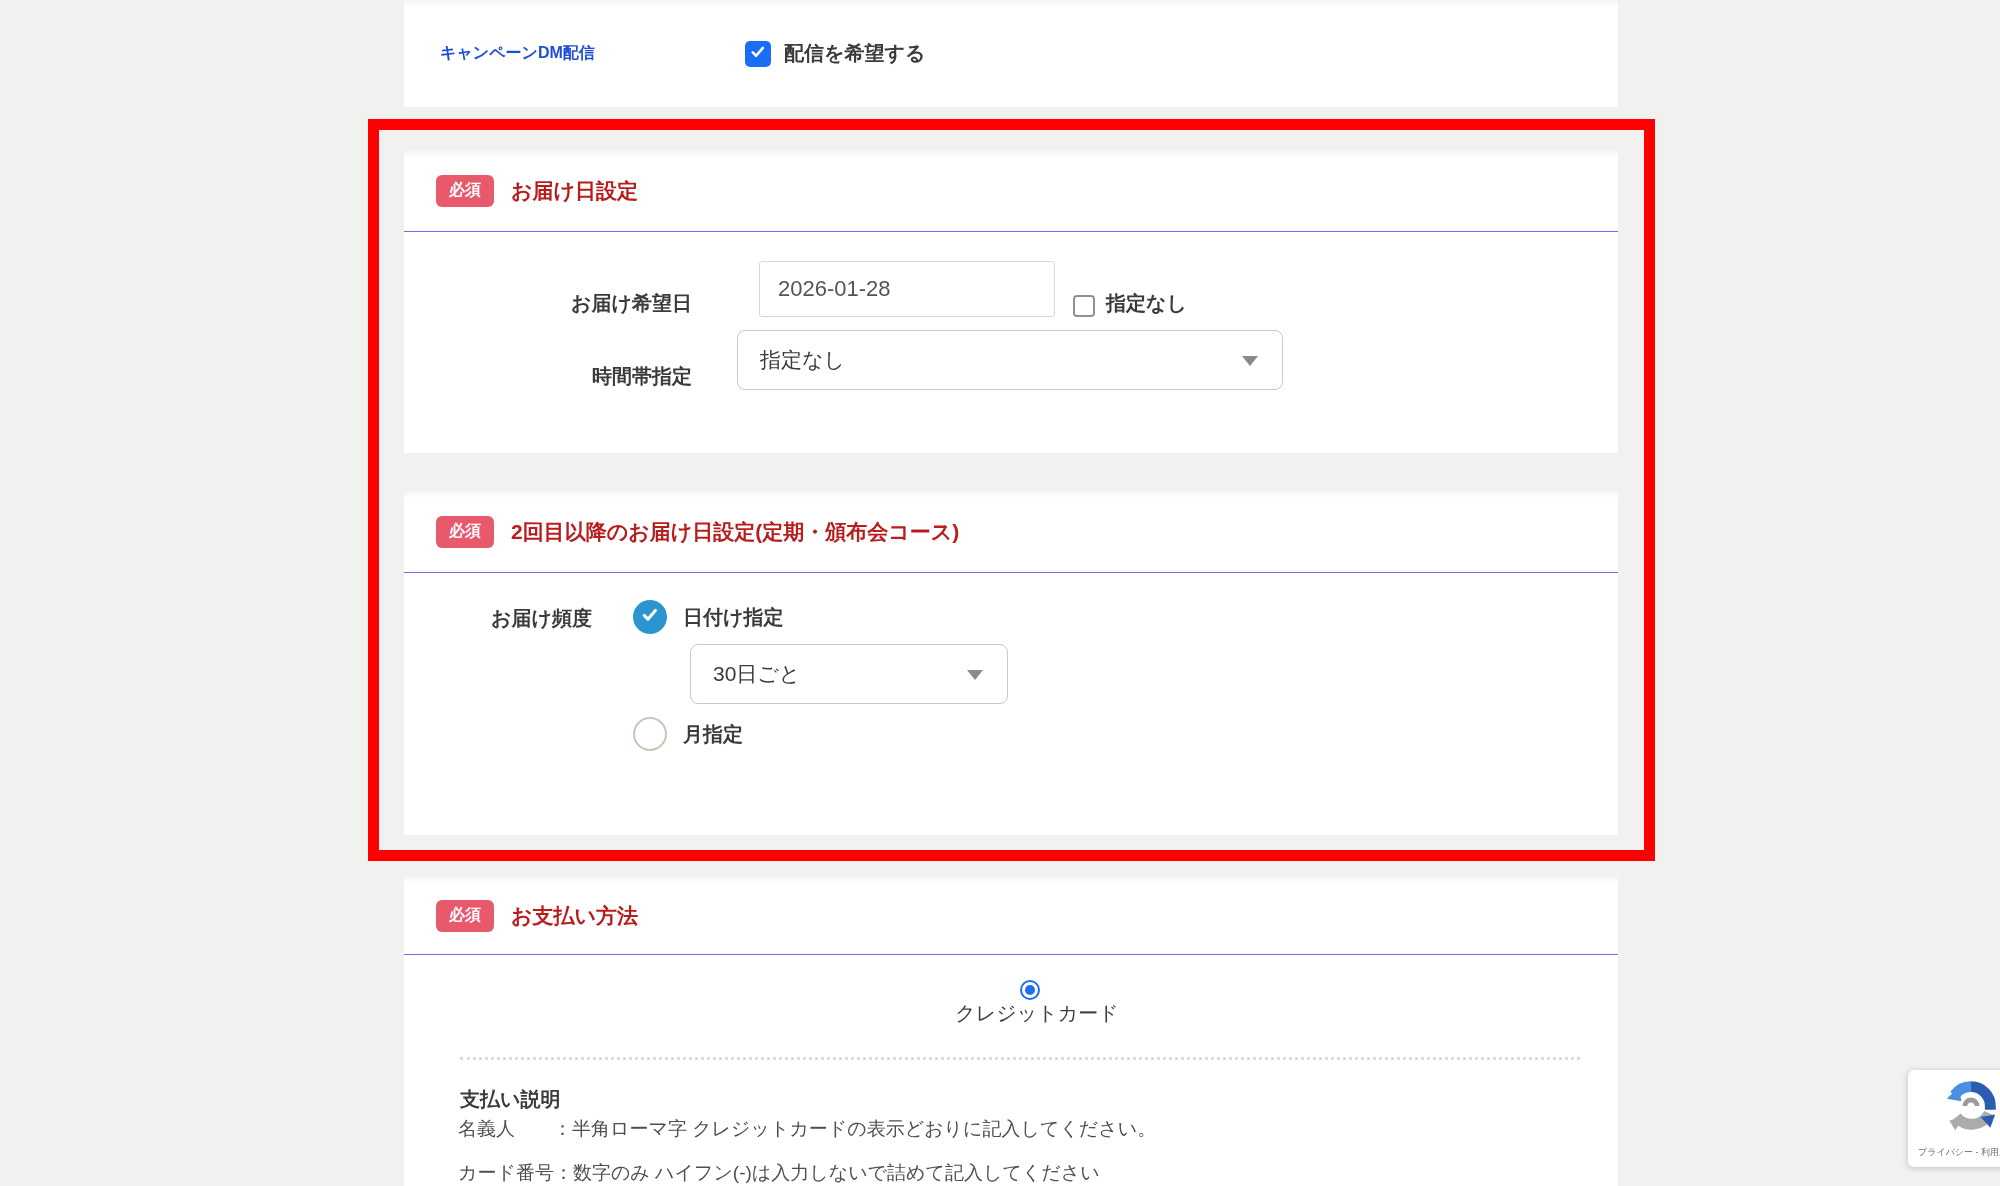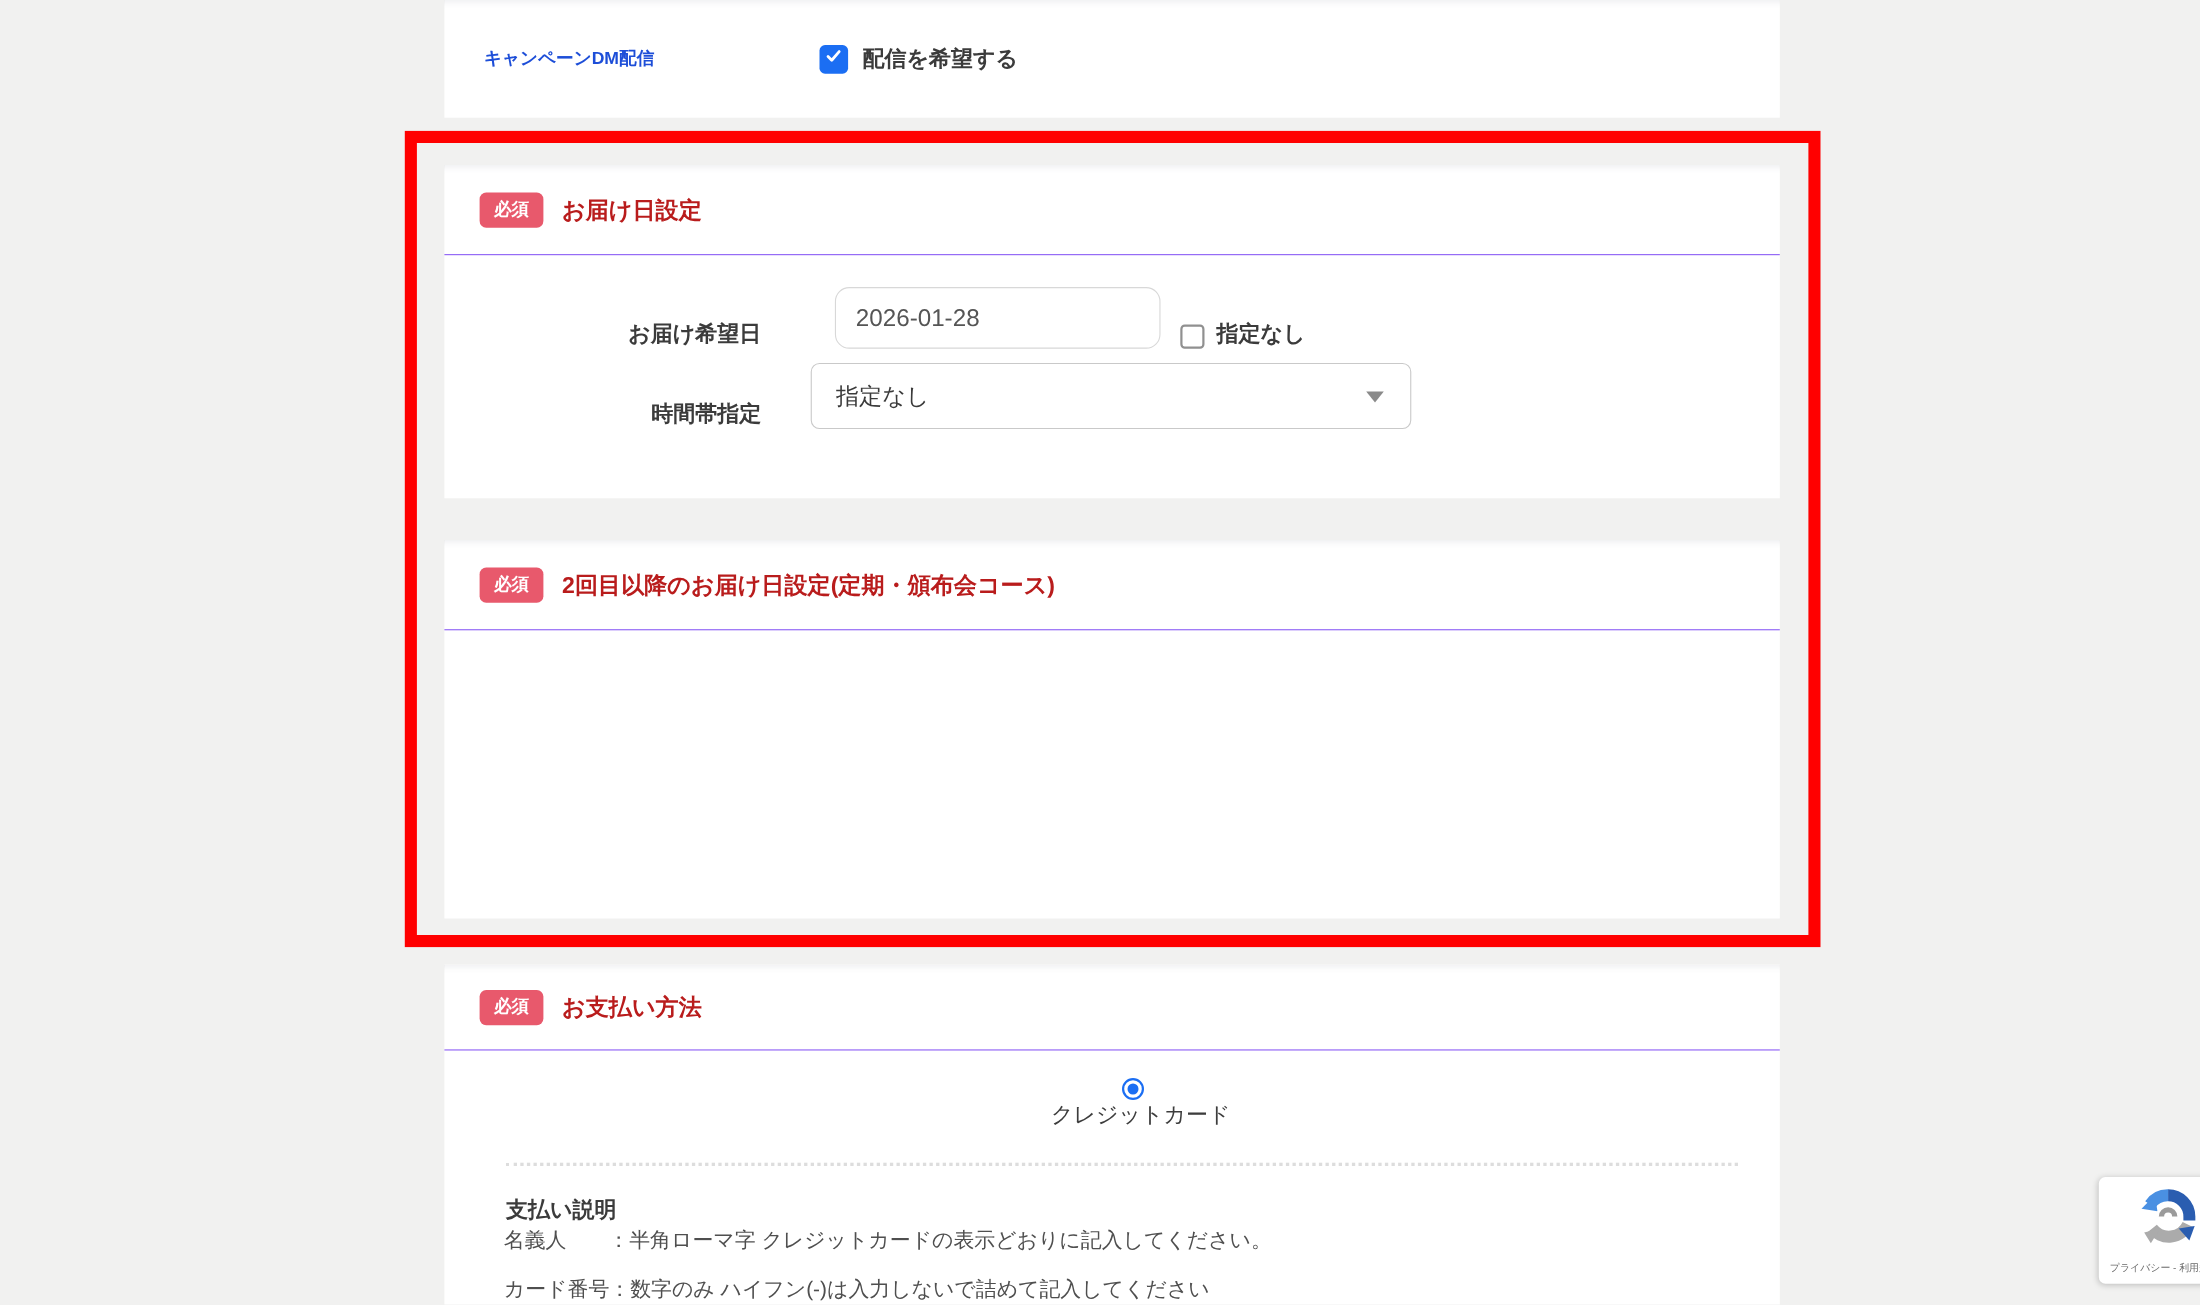--- a/index.html
+++ b/index.html
@@ -44,21 +44,21 @@
     display:flex; align-items:center; justify-content:center; flex:0 0 auto;
   }
   .section-title { margin-left:17px; font-weight:bold; font-size:21px; color:#b91c1c; }
 
   .form-a { padding-top:29px; }
   .row { display:flex; align-items:flex-end; }
   .row-time { margin-top:13px; }
   .flabel { width:288px; text-align:right; font-weight:bold; font-size:20px; color:#3b3b3b; }
   .date-input {
     margin-left:67px; width:296px; height:56px;
-    border:1px solid #d8d8d8; border-radius:13px;
+    border:1px solid #d8d8d8; border-radius:3px;
     font-size:22px; color:#555; padding-left:18px;
     font-family:"Liberation Sans","DejaVu Sans",sans-serif;
     outline:none; background:#fff;
   }
   .cb-empty {
     margin-left:18px; width:22px; height:22px;
     border:2px solid #909090; border-radius:4px; background:#fff; flex:0 0 auto;
   }
   .cb-empty-label { margin-left:11px; font-weight:bold; font-size:20px; }
 
@@ -158,20 +158,43 @@
       </div>
     </div>
   </section>
 
   <div class="gap-b"></div>
 
   <section class="panel panel-b">
     <div class="section-head">
       <div class="req-badge">必須</div>
       <div class="section-title">2回目以降のお届け日設定(定期・頒布会コース)</div>
+    </div>
+    <div class="freq">
+      <div class="flabel2">お届け頻度</div>
+      <div class="freq-col">
+        <div class="opt">
+          <div class="radio-check">
+            <span>
+              <svg viewBox="0 0 24 24">
+                  <path d="M5 12.5l4.5 4.5 9-10.5" stroke="#fff" stroke-width="3.6" fill="none" stroke-linecap="round" stroke-linejoin="round"></path>
+                </svg>
+            </span>
+          </div>
+          <div class="opt-label">日付け指定</div>
+        </div>
+        <div class="selectbox sel-freq">
+          <span>30日ごと</span>
+          <span class="chevron"></span>
+        </div>
+        <div class="opt opt2">
+          <div class="radio-empty"></div>
+          <div class="opt-label">月指定</div>
+        </div>
+      </div>
     </div>
   </section>
 
 </div>
 
 <section class="panel panel-pay">
   <div class="section-head head-pay">
     <div class="req-badge">必須</div>
     <div class="section-title">お支払い方法</div>
   </div>

